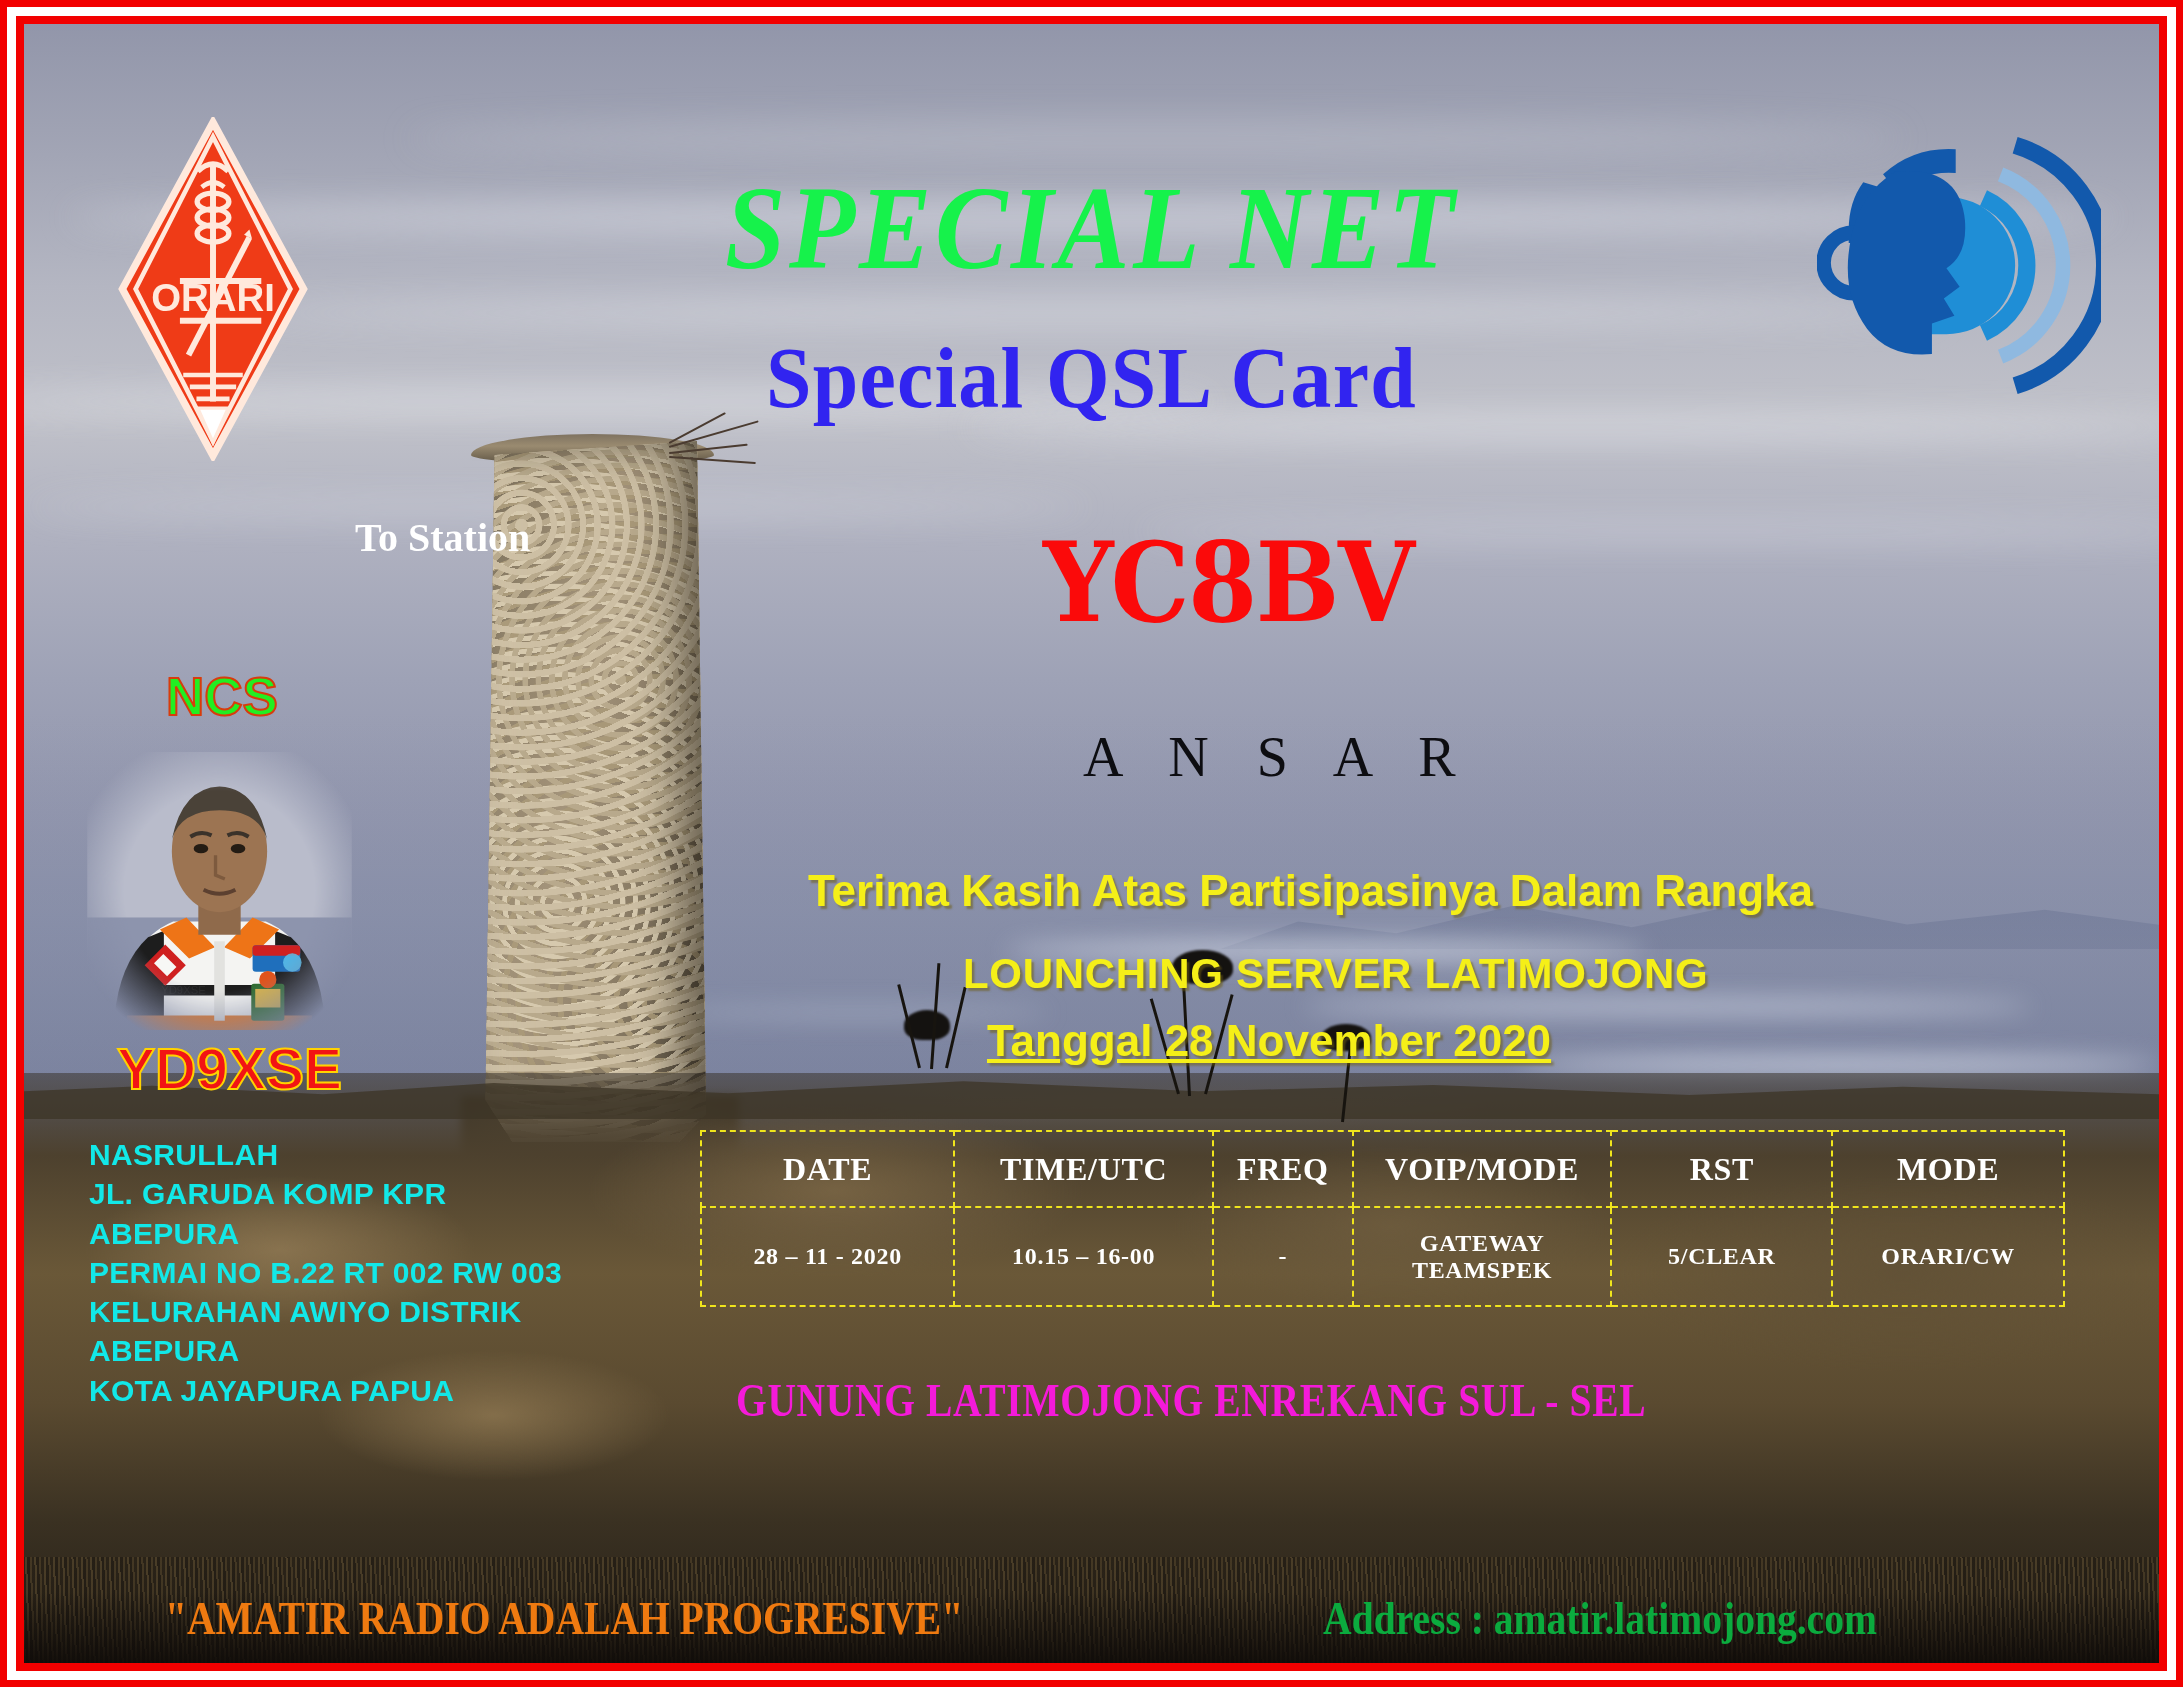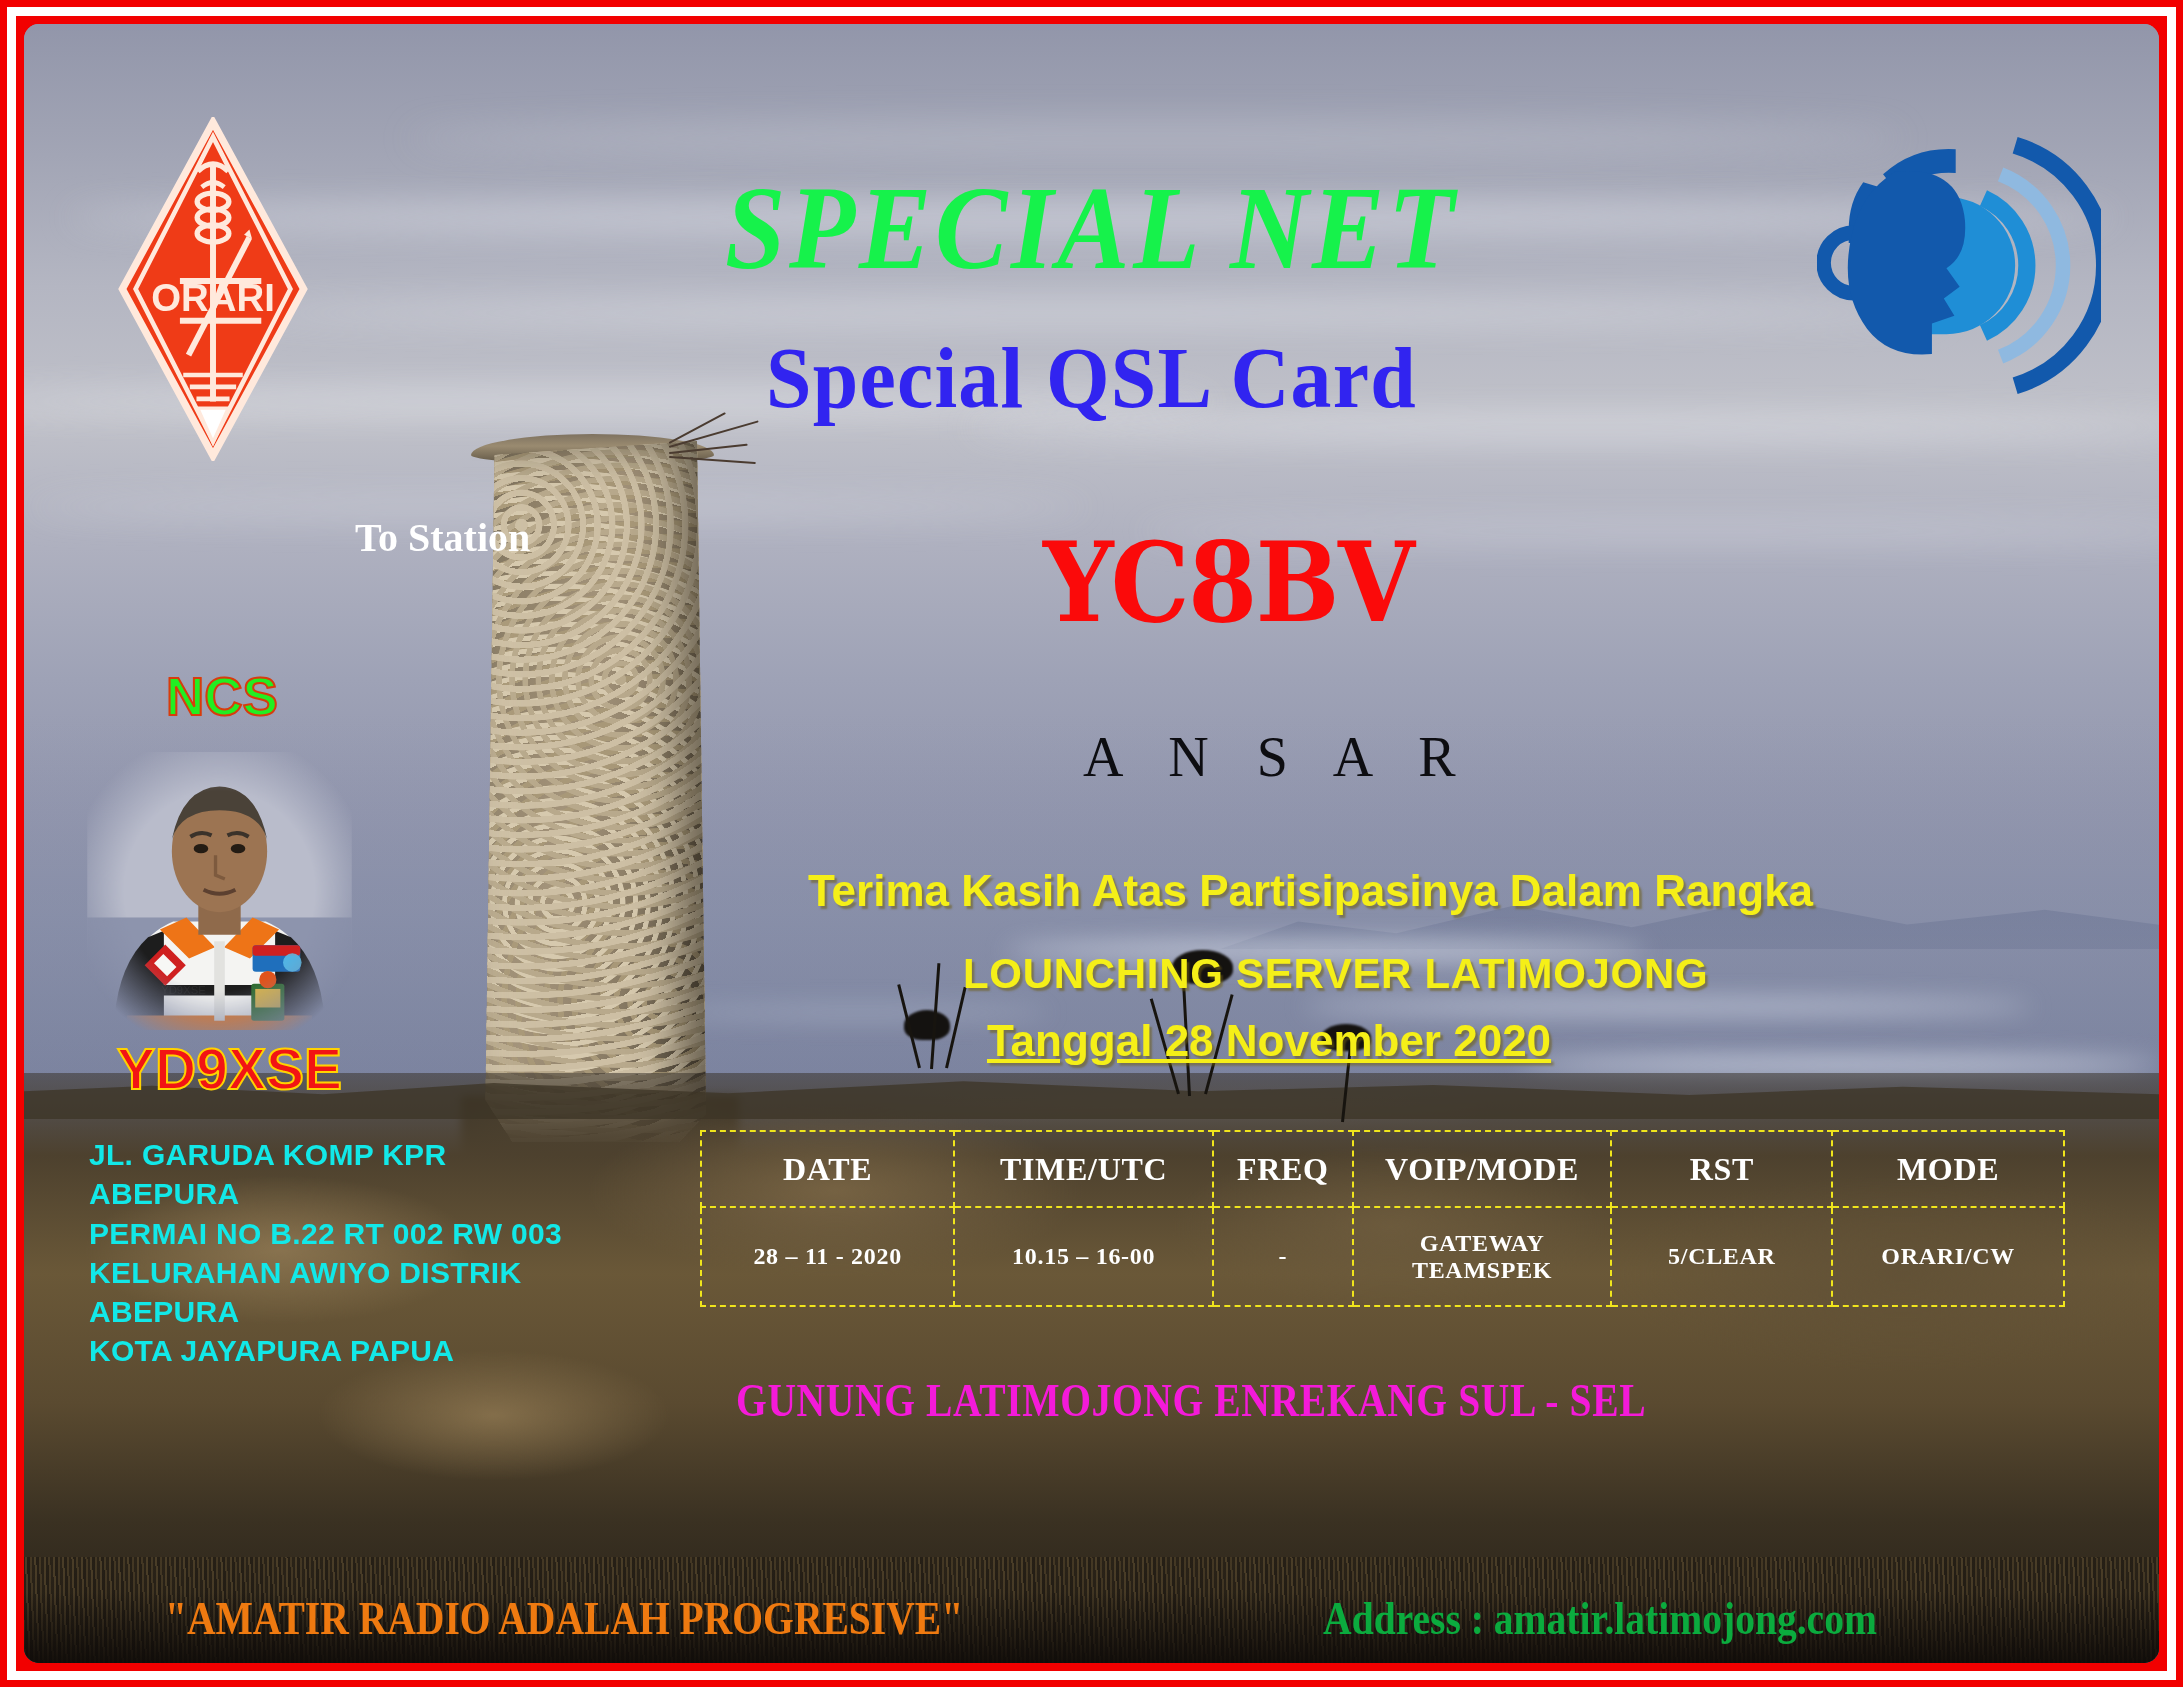--- a/index.html
+++ b/index.html
@@ -8,21 +8,21 @@
        font-family:"Liberation Serif",serif;}
 
   
   #card{position:relative;width:2183px;height:1687px;box-sizing:border-box;
         background:#f20000;}
   #white-gap{position:absolute;left:7.3px;top:7.3px;right:7.3px;bottom:7.3px;
              background:#ffffff;}
   #inner-red{position:absolute;left:16px;top:16px;right:16px;bottom:16px;
              background:#f20000;}
   #photo{position:absolute;left:24px;top:24px;right:24px;bottom:24px;
-         overflow:hidden;background:#8e93a8;border-radius:15px;}
+         overflow:hidden;background:#8e93a8;}
 
   
   .bg-layer{position:absolute;left:0;top:0;width:100%;height:100%;}
 
   
   .sky{background:
       linear-gradient(180deg,
         #9296aa 0%,
         #a2a5b5 8%,
         #b4b6c2 16%,
@@ -335,20 +335,21 @@
           <rect x="248" y="350" width="50" height="56" rx="4" fill="#2f6b2f"></rect>
           <rect x="254" y="358" width="38" height="28" fill="#d8b34a"></rect>
           <circle cx="273" cy="344" r="13" fill="#e0531c"></circle>
         </g>
       </svg>
     </div>
 
     <div class="abs" id="yd9xse">YD9XSE</div>
 
     <div class="abs" id="addr">
+      <div>NASRULLAH</div>
       <div>JL. GARUDA KOMP KPR</div>
       <div>ABEPURA</div>
       <div>PERMAI NO B.22 RT 002 RW 003</div>
       <div>KELURAHAN AWIYO DISTRIK</div>
       <div>ABEPURA</div>
       <div>KOTA JAYAPURA PAPUA</div>
     </div>
 
     <table id="qso-table">
       <tbody>

